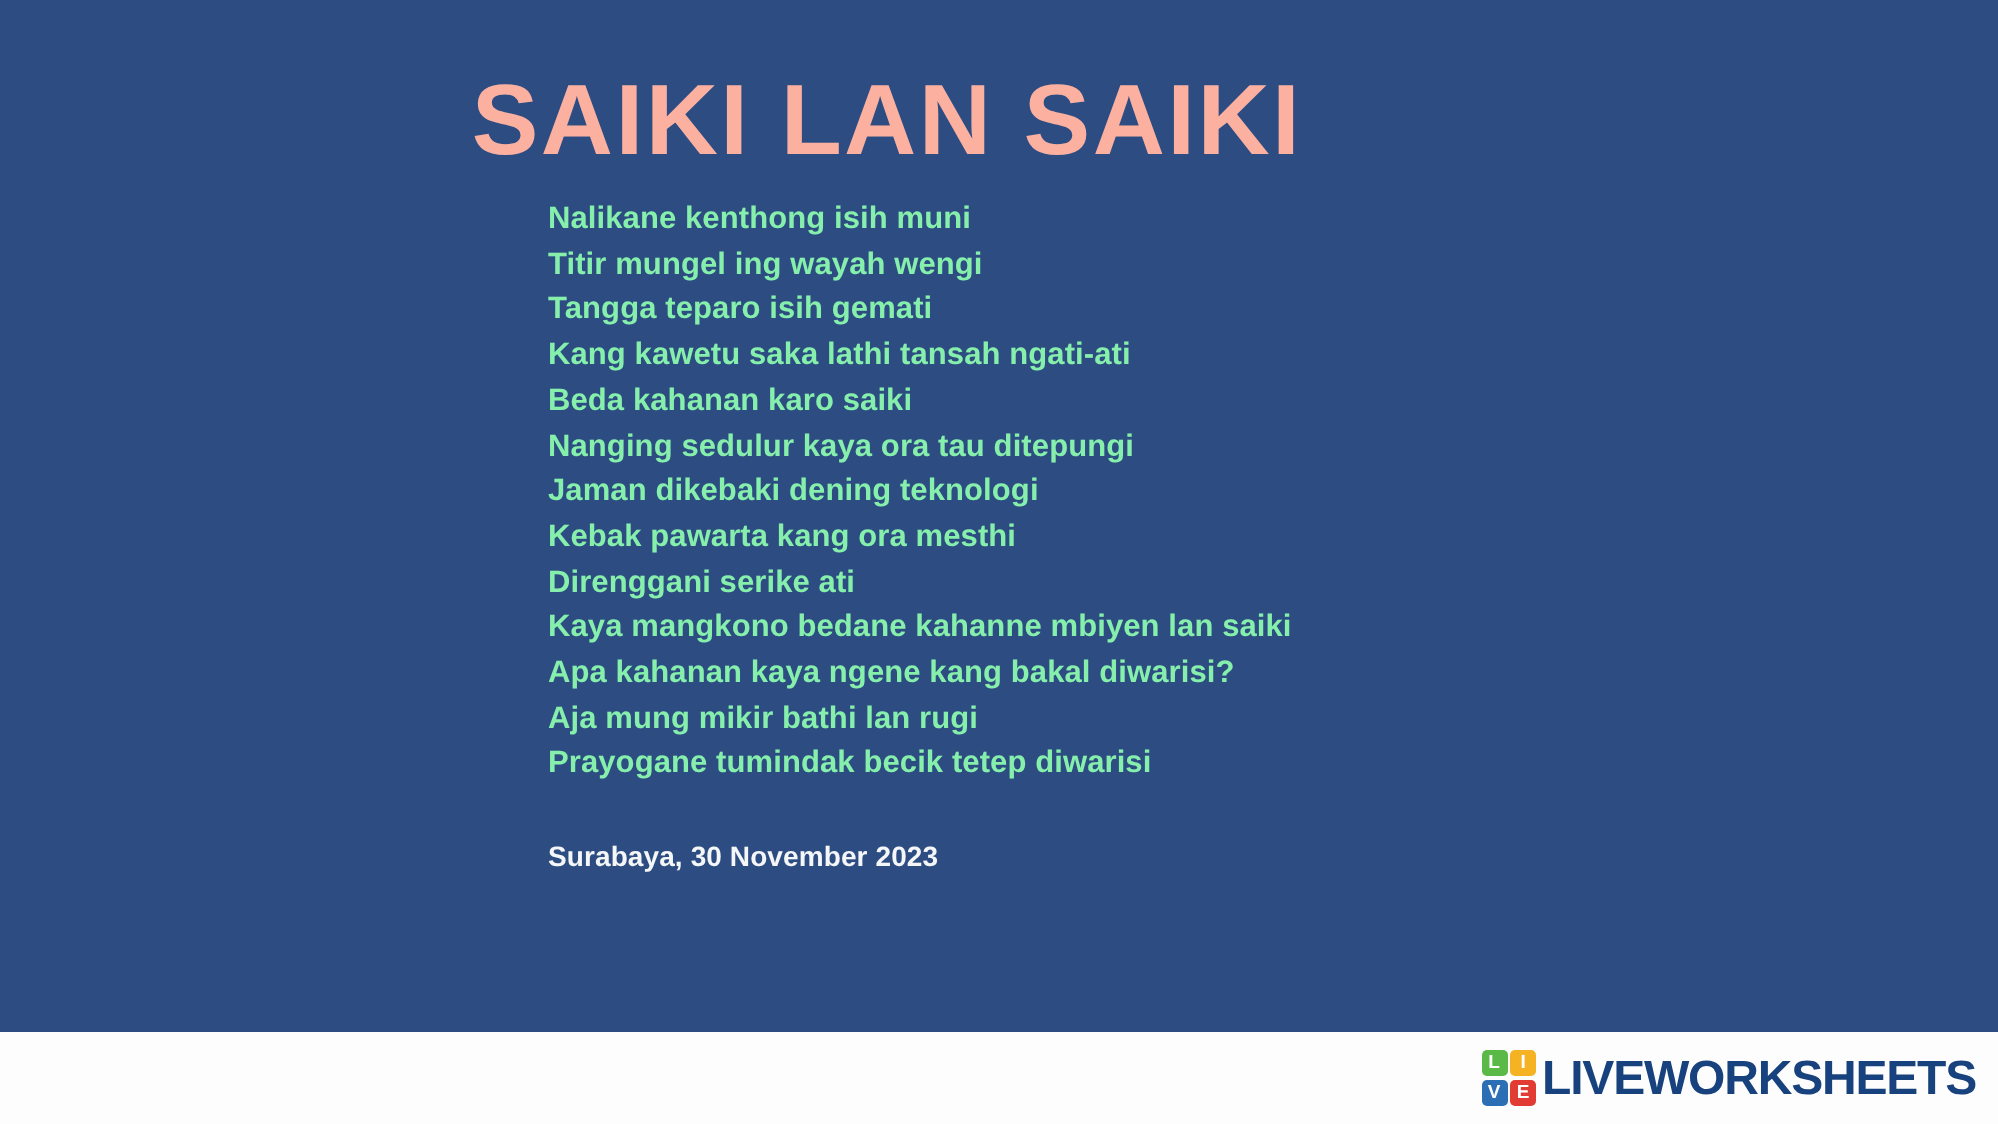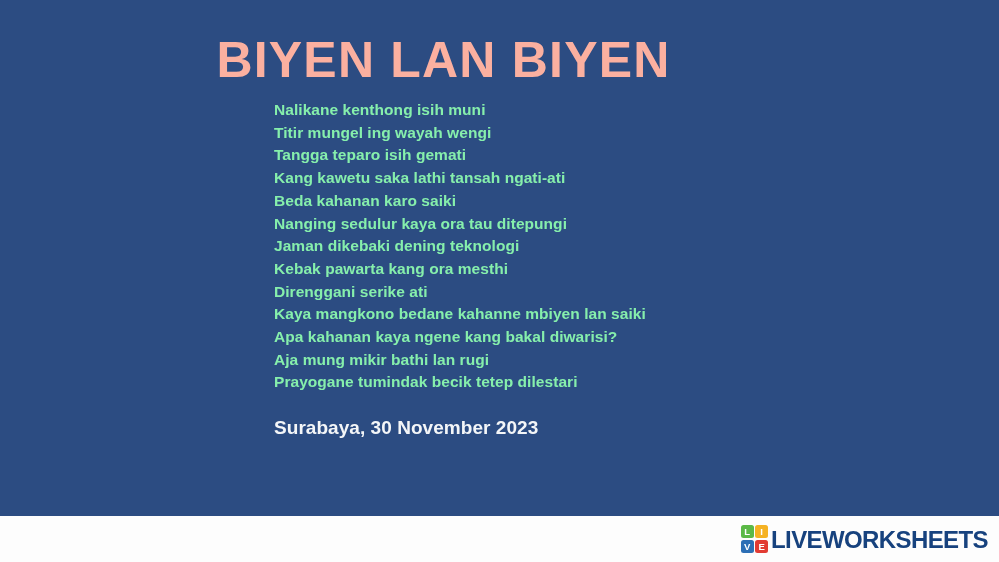--- a/index.html
+++ b/index.html
@@ -65,21 +65,21 @@
     white-space: nowrap;
   }
 
   .poem-spacer {
     height: 22.7px;
   }
 
   .poem-signature {
     color: #F4F6F8;
     font-family: "Liberation Sans", sans-serif;
-    font-size: 19px;
+    font-size: 14px;
     font-weight: bold;
     line-height: 22.7px;
     letter-spacing: 0.05px;
     white-space: nowrap;
   }
 
   
   .footer {
     position: absolute;
     left: 0;
@@ -132,36 +132,36 @@
     white-space: nowrap;
   }
 </style>
 </head>
 <body>
 
 <div id="page">
 
   <div class="slide">
 
-    <div class="slide-title">BIYEN LAN BIYEN</div>
+    <div class="slide-title">SAIKI LAN SAIKI</div>
 
     <div class="poem-block">
       <div class="poem-line">Nalikane kenthong isih muni</div>
       <div class="poem-line">Titir mungel ing wayah wengi</div>
       <div class="poem-line">Tangga teparo isih gemati</div>
       <div class="poem-line">Kang kawetu saka lathi tansah ngati-ati</div>
       <div class="poem-line">Beda kahanan karo saiki</div>
       <div class="poem-line">Nanging sedulur kaya ora tau ditepungi</div>
       <div class="poem-line">Jaman dikebaki dening teknologi</div>
       <div class="poem-line">Kebak pawarta kang ora mesthi</div>
       <div class="poem-line">Direnggani serike ati</div>
       <div class="poem-line">Kaya mangkono bedane kahanne mbiyen lan saiki</div>
       <div class="poem-line">Apa kahanan kaya ngene kang bakal diwarisi?</div>
       <div class="poem-line">Aja mung mikir bathi lan rugi</div>
-      <div class="poem-line">Prayogane tumindak becik tetep dilestari</div>
+      <div class="poem-line">Prayogane tumindak becik tetep diwarisi</div>
 
       <div class="poem-spacer"></div>
 
       <div class="poem-signature">Surabaya, 30 November 2023</div>
     </div>
 
   </div>
 
   <div class="footer">
     <div class="brand-logo">

